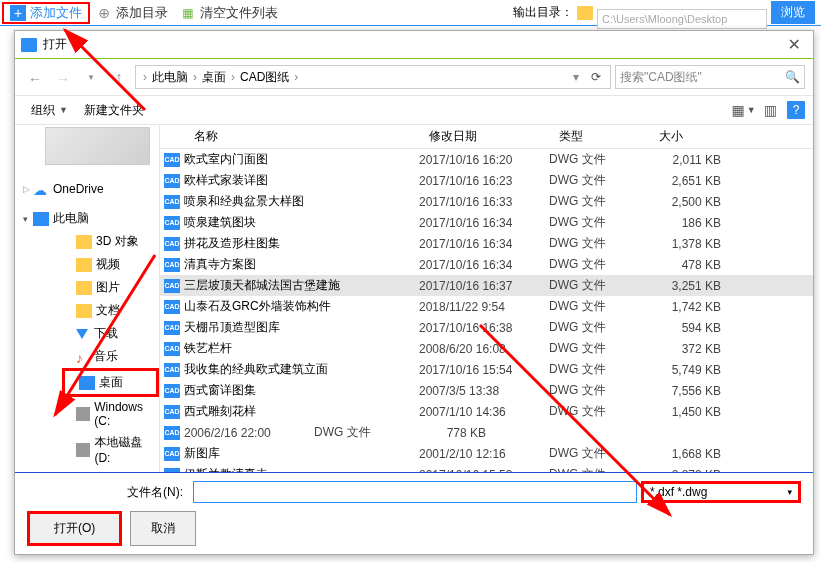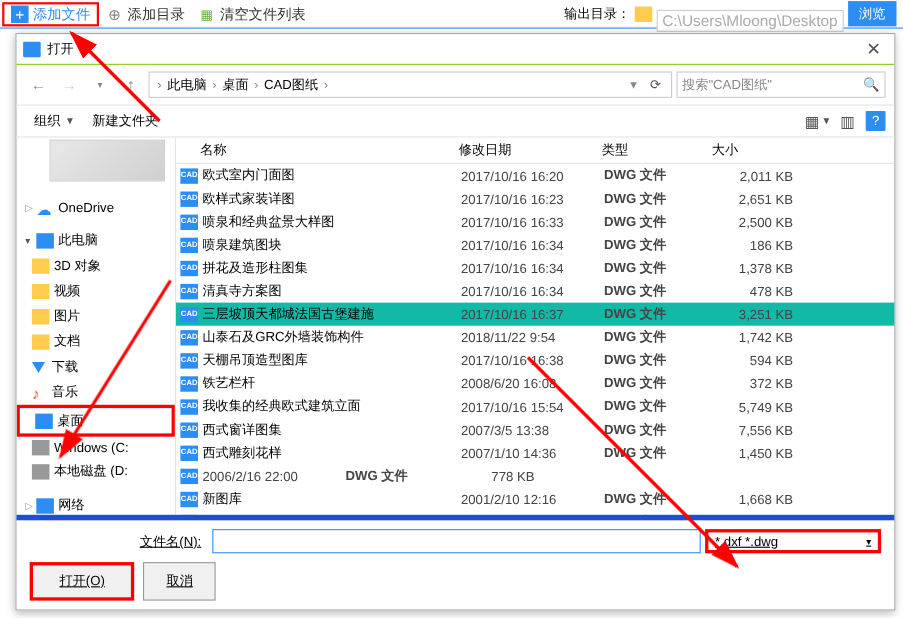--- a/index.html
+++ b/index.html
@@ -11,21 +11,21 @@
     .tb-btn.highlighted { border: 2px solid #ff0000; }
     .tb-icon { width: 16px; height: 16px; margin-right: 4px; display: inline-flex; align-items: center; justify-content: center; }
     .tb-icon.blue-plus { background: #2c8ef4; color: #fff; font-size: 14px; line-height: 1; }
     .tb-icon.gray-plus { color: #888; font-size: 14px; }
     .tb-icon.green-clear { color: #6db33f; }
     .tb-label { color: #333; font-size: 13px; }
     .tb-label.blue { color: #2c8ef4; }
     .tb-spacer { flex: 1; }
     .output-section { display: flex; align-items: center; gap: 4px; padding-right: 4px; }
     .folder-icon { width: 16px; height: 14px; background: #ffcc4d; display: inline-block; border-radius: 1px; }
-    .output-path { border: 1px solid #ccc; padding: 2px 4px; width: 170px; height: 20px; color: #aaa; font-size: 14px; margin-top: 12px; }
+    .output-path { border: 1px solid #ccc; padding: 2px 4px; width: 170px; height: 20px; color: #aaa; font-size: 11px; margin-top: 12px; }
     .browse-btn { background: #2c8ef4; color: #fff; padding: 3px 10px; border: none; font-size: 12px; cursor: pointer; }
     
     
     .dialog { position: absolute; left: 14px; top: 30px; width: 800px; height: 525px; background: #fff; border: 1px solid #aaa; box-shadow: 0 2px 8px rgba(0,0,0,.3); display: flex; flex-direction: column; }
     .dialog-titlebar { height: 28px; display: flex; align-items: center; padding: 0 6px; border-bottom: 1px solid #84cc16; }
     .dlg-icon { width: 16px; height: 14px; background: #2c8ef4; margin-right: 6px; border-radius: 1px; }
     .dlg-title { flex: 1; font-size: 12px; }
     .dlg-close { font-size: 16px; color: #555; cursor: pointer; padding: 0 6px; }
     
     
@@ -44,54 +44,54 @@
     .sub-tb-btn { padding: 4px 8px; cursor: pointer; display: flex; align-items: center; }
     .sub-chev { font-size: 9px; margin-left: 4px; color: #555; }
     .sub-spacer { flex: 1; }
     .view-btn { padding: 2px 4px; color: #555; cursor: pointer; display: flex; align-items: center; font-size: 14px; }
     .help-btn { width: 18px; height: 18px; background: #2c8ef4; color: #fff; display: flex; align-items: center; justify-content: center; font-size: 12px; margin-left: 6px; cursor: pointer; border-radius: 1px; }
     
     
     .dlg-body { flex: 1; display: flex; overflow: hidden; }
     .nav-pane { width: 145px; border-right: 1px solid #e5e5e5; padding: 2px 0; overflow: hidden; }
     .nav-item { display: flex; align-items: center; padding: 3px 4px 3px 8px; cursor: pointer; font-size: 12px; }
-    .nav-item.indented { padding-left: 14px; }
+    .nav-item.indented { padding-left: 14px; margin-left: 47px; }
     .nav-item.highlighted { border: 3px solid #ff0000; }
     .nav-expand { width: 10px; font-size: 9px; color: #999; }
     .nav-expand.open { color: #555; }
     .nav-icon { width: 16px; height: 14px; margin-right: 4px; display: inline-block; }
     .nav-icon.pc { background: #2c8ef4; }
     .nav-icon.folder { background: #ffcc4d; }
     .nav-icon.downloads { width:0; height:0; border-left:6px solid transparent; border-right:6px solid transparent; border-top:10px solid #2c8ef4; margin-right: 6px; }
     .nav-icon.music { color: #f4503a; background: none; font-size: 14px; width: 14px; }
     .nav-icon.desktop { background: #2c8ef4; }
     .nav-icon.drive { background: #999; }
     .nav-icon.cloud { color: #2c8ef4; background: none; font-size: 14px; width: 16px; }
     .nav-icon.net { background: #2c8ef4; }
     .nav-thumb { width: 105px; height: 38px; background: linear-gradient(135deg,#e8e8e8,#d0d0d0); margin: 0 8px 6px 30px; border: 1px solid #ccc; }
     .nav-sep { height: 8px; }
     
     
     .file-pane { flex: 1; display: flex; flex-direction: column; overflow: hidden; }
     .list-header { display: flex; height: 24px; align-items: center; border-bottom: 1px solid #e5e5e5; padding-left: 22px; font-size: 12px; }
-    .col-name { width: 235px; }
+    .col-name { width: 235px; margin-left: 12px; }
     .col-date { width: 130px; }
     .col-type { width: 100px; }
     .col-size { width: 80px; }
     .file-list { flex: 1; overflow-y: auto; }
     .file-row { display: flex; align-items: center; height: 21px; padding-left: 4px; font-size: 12px; cursor: pointer; }
-    .file-row.selected { background: #14b8a6; align-items: center; }
+    .file-row.selected { background: #e5e5e5; align-items: center; }
     .file-ico { width: 16px; height: 14px; background: #2c8ef4; margin-right: 4px; display: inline-flex; align-items: center; justify-content: center; color: #fff; font-size: 7px; font-weight: bold; }
     .f-name { width: 235px; white-space: nowrap; overflow: hidden; }
     .f-date { width: 130px; color: #444; }
-    .f-type { width: 100px; color: #444; font-weight: bold; }
+    .f-type { width: 100px; color: #444; }
     .f-size { width: 80px; text-align: right; padding-right: 8px; color: #444; }
     
     
-    .dlg-bottom { border-top: 5px solid #1d4ed8; padding: 8px 12px; text-decoration: underline; }
+    .dlg-bottom { border-top: 1px solid #1d4ed8; padding: 8px 12px; }
     .filename-row { display: flex; align-items: center; gap: 4px; margin-bottom: 8px; }
     .filename-label { padding-left: 100px; padding-right: 6px; }
     .filename-input { flex: 1; border: 1px solid #2c8ef4; height: 22px; padding: 0 4px; }
     .filter-select { width: 160px; border: 1px solid #ccc; height: 22px; display: flex; align-items: center; padding: 0 6px; cursor: pointer; }
     .filter-select.highlighted { border: 3px solid #ff0000; }
     .filter-chev { margin-left: auto; font-size: 9px; }
     .btn-row { display: flex; gap: 8px; padding-right: 4px; }
     .dlg-btn { padding: 4px 20px; border: 1px solid #999; background: #f0f0f0; cursor: pointer; font-size: 12px; }
     .dlg-btn.highlighted { border: 3px solid #ff0000; padding: 6px 24px; }
     

